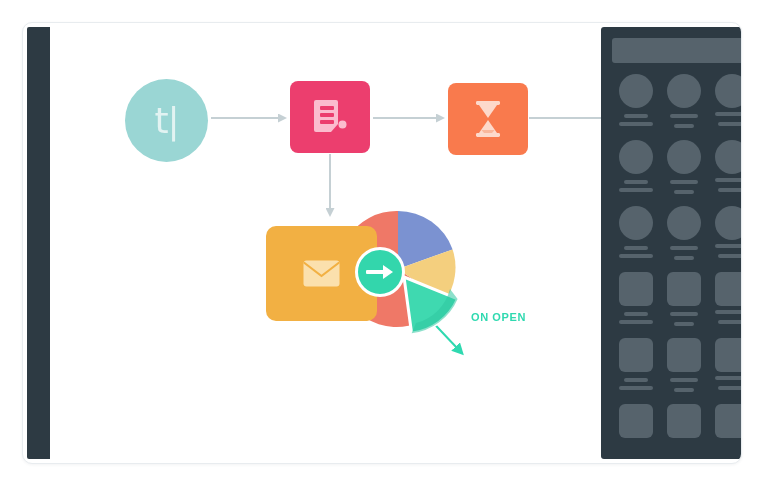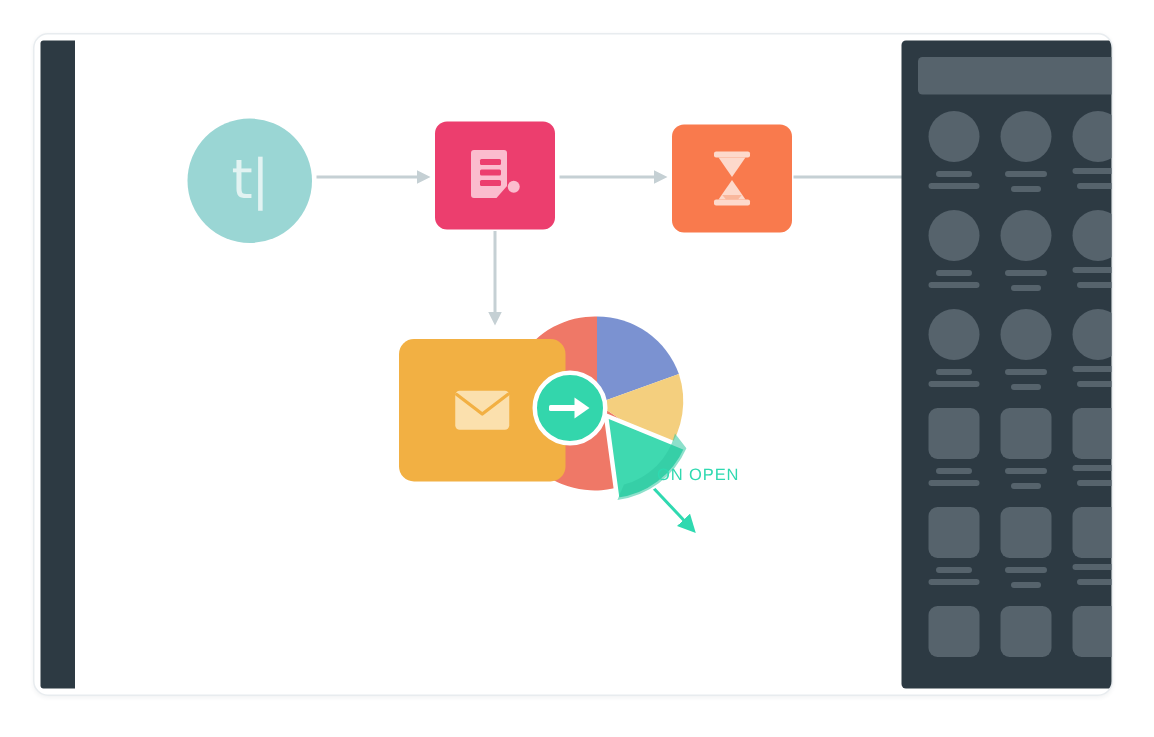--- a/index.html
+++ b/index.html
@@ -139,25 +139,25 @@
     box-sizing: border-box;
     z-index: 6;
     display: flex;
     align-items: center;
     justify-content: center;
   }
 
   
   .on-open-label {
     position: absolute;
-    left: 388px;
+    left: 421px;
     top: 288px;
     color: #2fd9b0;
     font-size: 11px;
-    font-weight: normal;
+    font-weight: bold;
     letter-spacing: 0.6px;
     white-space: nowrap;
     z-index: 7;
   }
 
   
   .right-panel {
     position: absolute;
     left: 551px;
     top: 4px;

